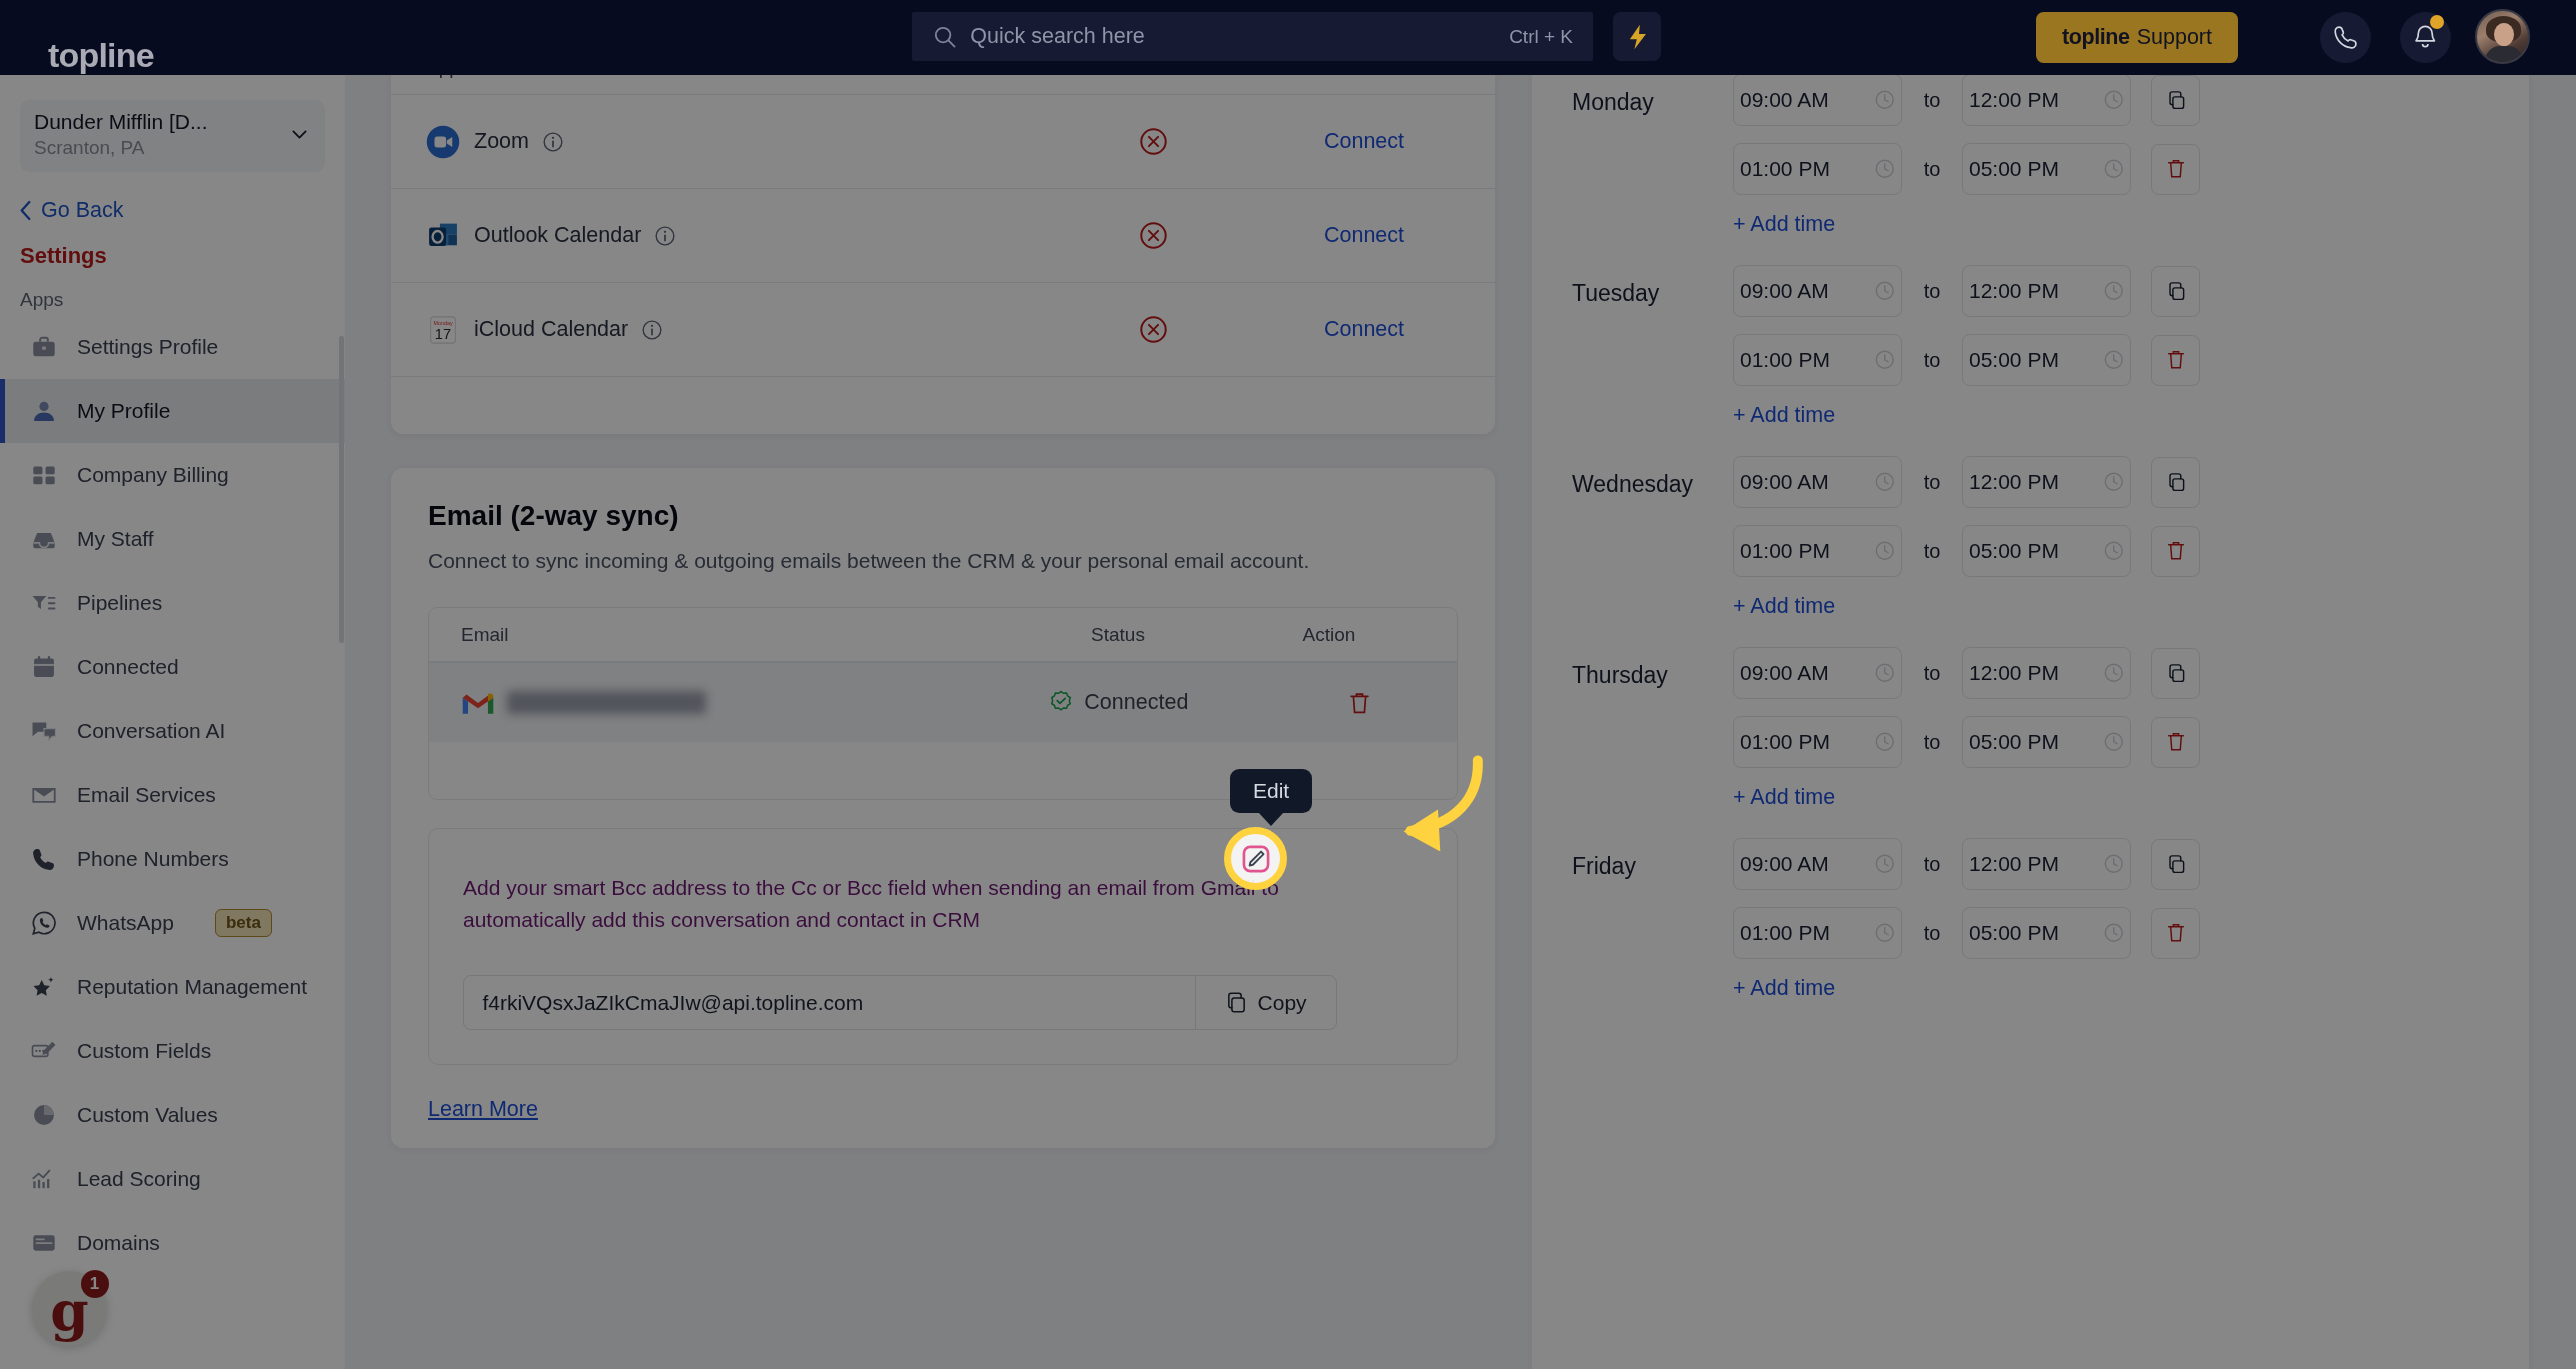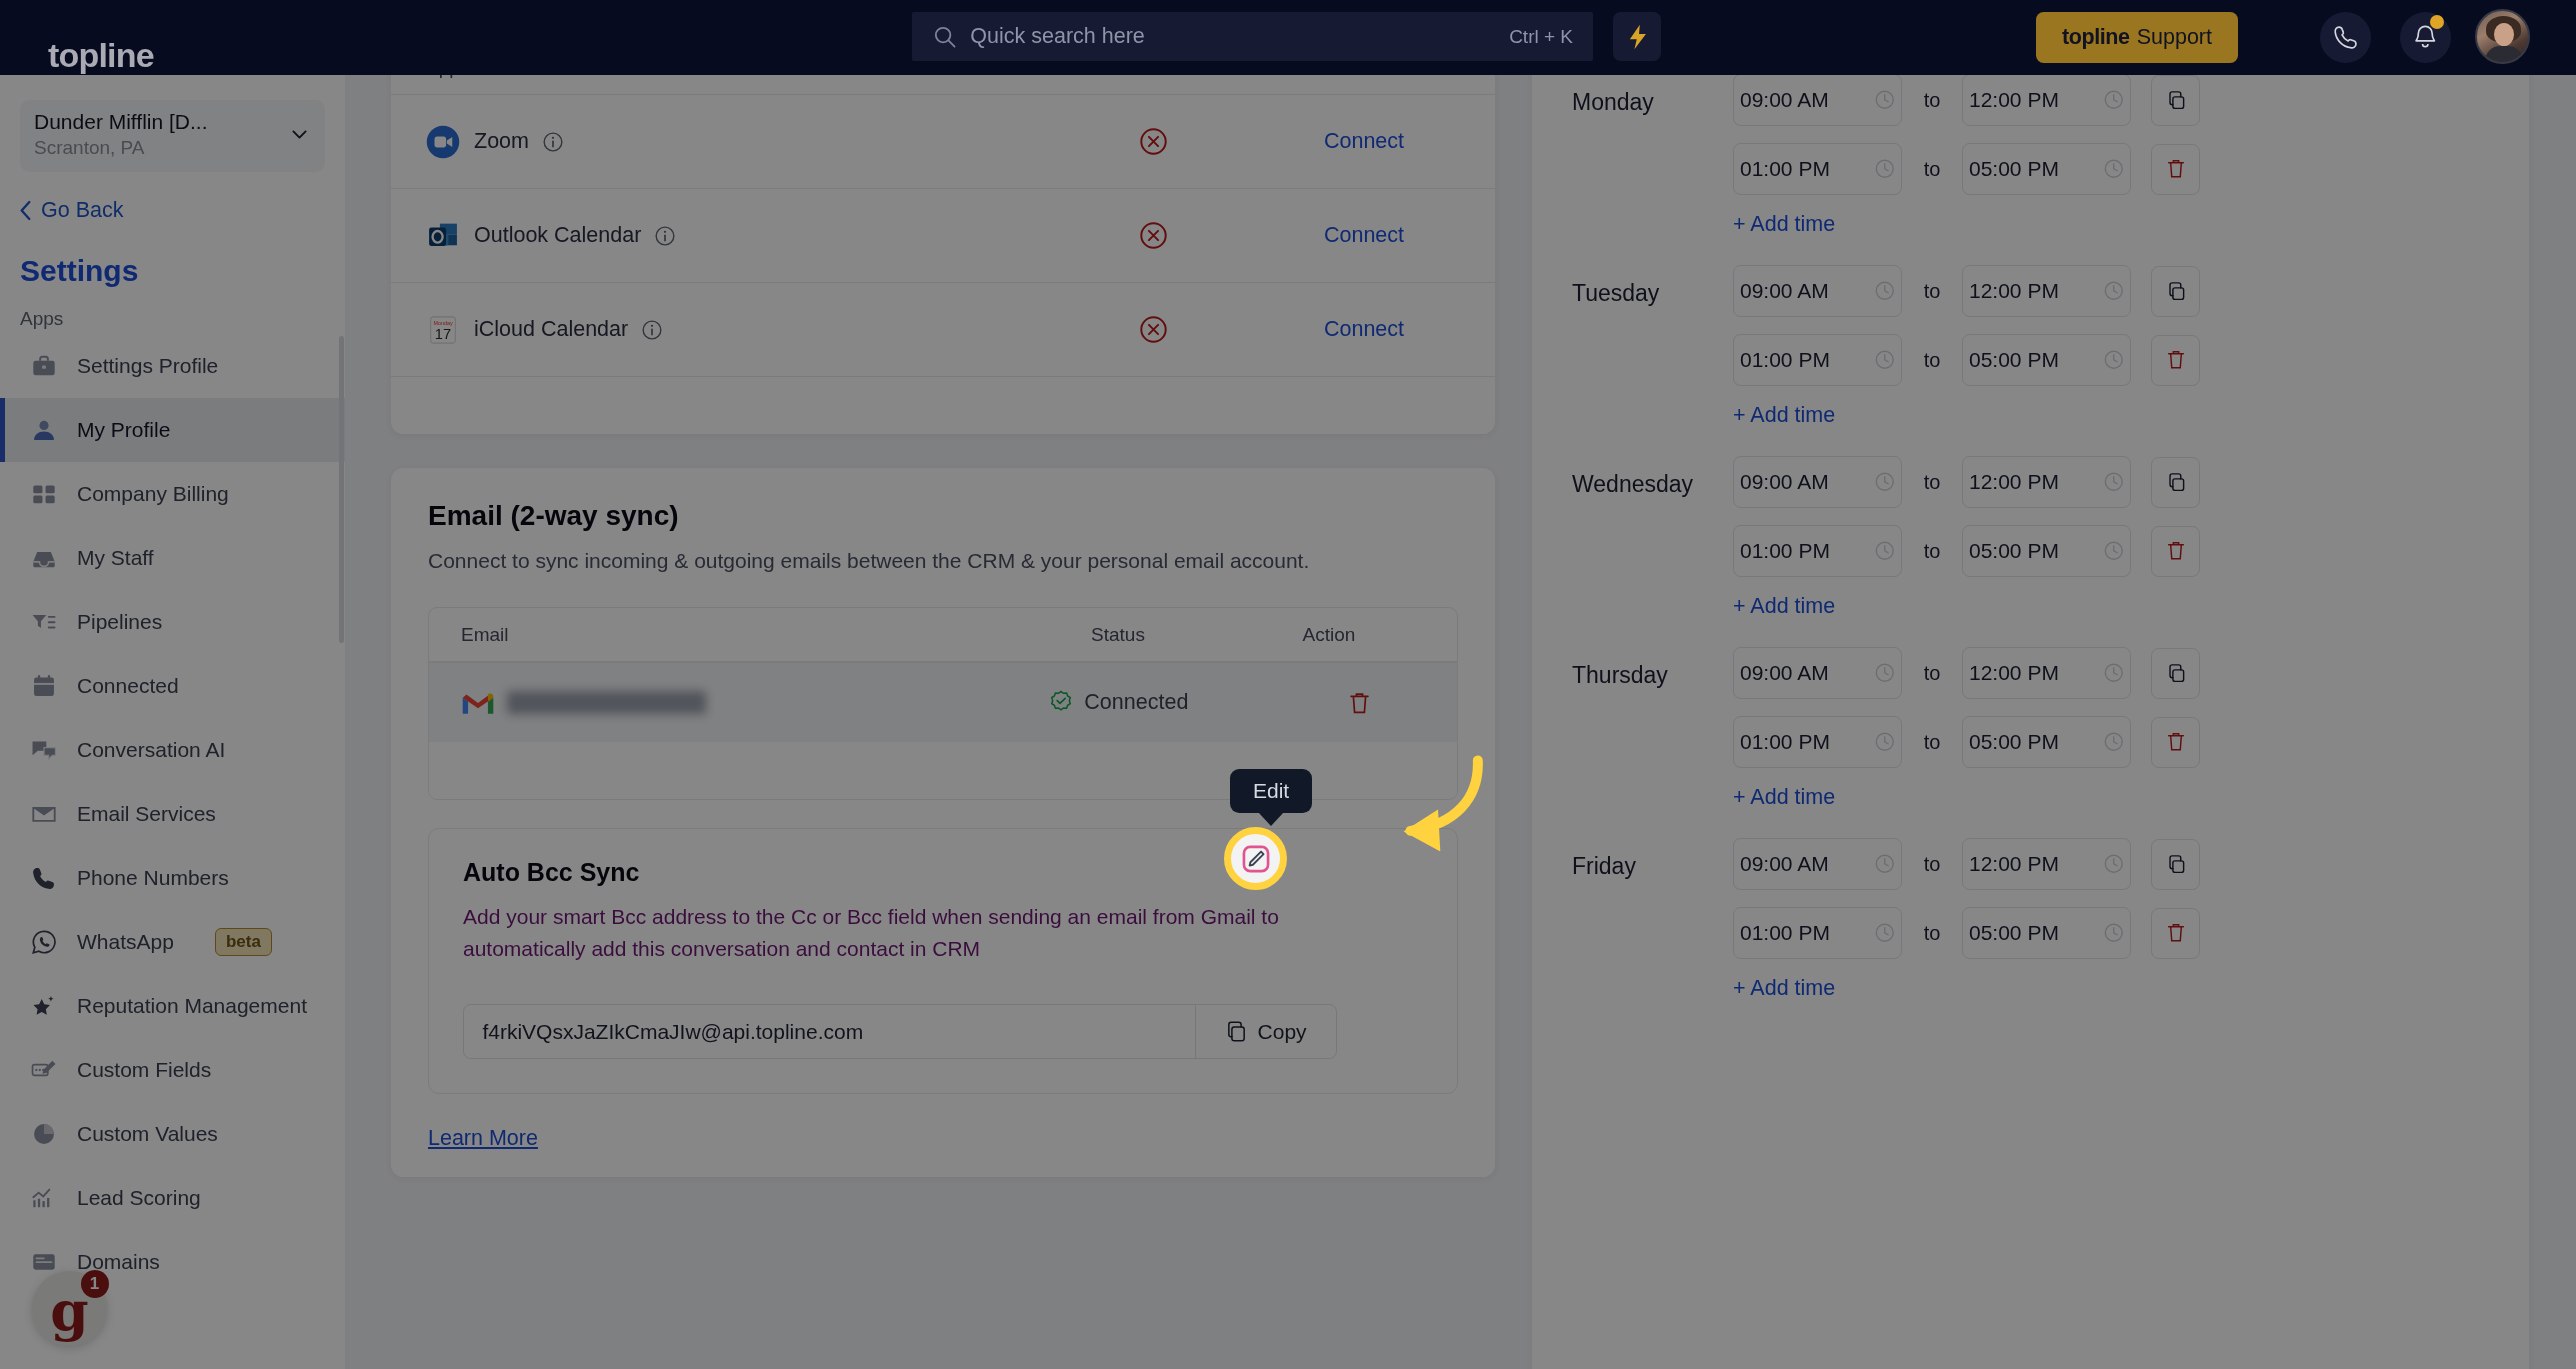--- a/index.html
+++ b/index.html
@@ -104,22 +104,22 @@
     white-space: nowrap; overflow: hidden;
   }
   .org-loc { font-size: 19px; color: #8b8f9c; margin-top: 3.1px; }
   .chev { width: 23px; height: 23px; flex: 0 0 auto; }
   .goback {
     margin: 26px 0 0 17px;
     display: flex; align-items: center; gap: 7px;
     color: #2056c7; font-size: 21.5px;
   }
   .settings-title {
-    margin: 31px 0 0 20px;
-    font-size: 30px; font-weight: 700; color: #1d4ed8;
+    margin: 20px 0 0 20px;
+    font-size: 22px; font-weight: 700; color: #b91c1c;
   }
   .apps-label {
     margin: 20px 0 4.6px 20px;
     font-size: 19px; color: #5c6270;
   }
   .nav-item {
     position: relative;
     height: 64px; display: flex; align-items: center;
     padding-left: 31px; gap: 20px;
   }
@@ -474,21 +474,20 @@
                 </svg>
               </span>
             </div>
           </div>
           <div class="row-blank"></div>
         </div>
       </div>
 
       
       <div class="bcc-box">
-        <div class="bcc-title">Auto Bcc Sync</div>
         <div class="bcc-sub">Add your smart Bcc address to the Cc or Bcc field when sending an email from Gmail to automatically add this conversation and contact in CRM</div>
         <div class="bcc-input-wrap">
           <div class="bcc-value">f4rkiVQsxJaZIkCmaJIw@api.topline.com</div>
           <div class="copy-btn">
             <svg width="23" height="23" viewBox="0 0 30 30">
               <rect x="9" y="9" width="16" height="18" rx="3" fill="none" stroke="#1e2433" stroke-width="2"></rect>
               <path d="M21 9V6a3 3 0 00-3-3H8a3 3 0 00-3 3v13a3 3 0 003 3h1" fill="none" stroke="#1e2433" stroke-width="2" stroke-linecap="round"></path>
             </svg>
             <span>Copy</span>
           </div>

